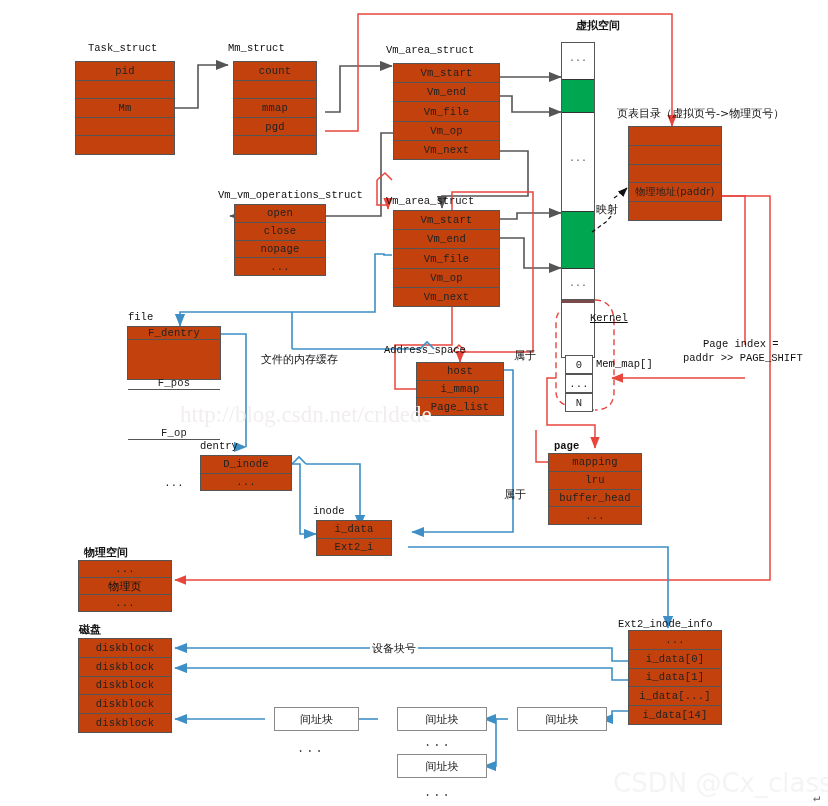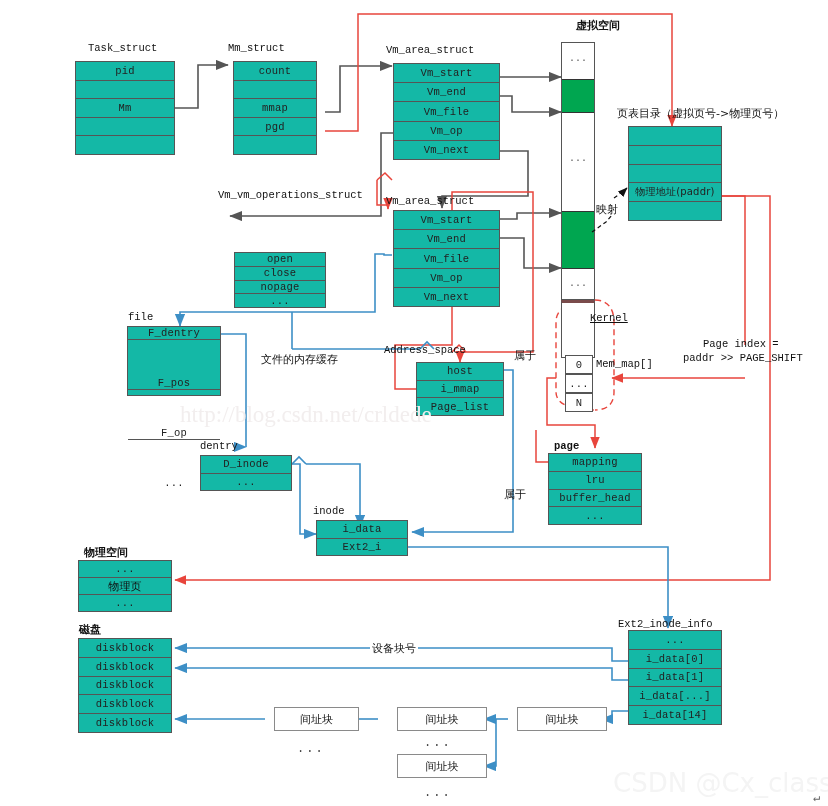--- a/index.html
+++ b/index.html
@@ -4,21 +4,21 @@
 <style>
   html,body{margin:0;padding:0;background:#fff;}
   body{width:828px;height:806px;position:relative;overflow:hidden;
        font-family:"Liberation Mono","DejaVu Sans Mono",monospace;}
   #stage{position:absolute;left:0;top:0;width:828px;height:806px;}
   svg.layer{position:absolute;left:0;top:0;width:828px;height:806px;pointer-events:none;}
   .cell{box-sizing:border-box;border-bottom:1px solid #555;height:100%;
         display:flex;align-items:center;justify-content:center;
         font-size:10.5px;color:#222;white-space:nowrap;letter-spacing:.2px;}
   .cell:last-child{border-bottom:none;}
-  .struct{position:absolute;box-sizing:border-box;border:1px solid #555;background:#14b8a6;
+  .struct{position:absolute;box-sizing:border-box;border:1px solid #555;background:#c2410c;
           display:flex;flex-direction:column;}
   .struct > .cell{flex:1 1 0;}
 
   .lbl{position:absolute;font-size:10.5px;color:#111;white-space:nowrap;}
   .lbl-cn{font-family:"DejaVu Sans","Liberation Sans",sans-serif;font-size:11px;font-weight:bold;color:#111;}
   .lbl-cn-n{font-family:"DejaVu Sans","Liberation Sans",sans-serif;font-size:11px;font-weight:normal;color:#111;}
 
   .vcol{position:absolute;box-sizing:border-box;border:1px solid #555;background:#fff;}
   .vseg{position:absolute;box-sizing:border-box;left:0;right:0;}
   .green{background:#00a650;border-top:1px solid #333;border-bottom:1px solid #333;}
@@ -167,43 +167,43 @@
   <div class="lbl" style="left:386px;top:195px;">Vm_area_struct</div>
   <div class="struct" style="left:393px;top:210px;width:107px;height:97px;">
     <div class="cell">Vm_start</div>
     <div class="cell">Vm_end</div>
     <div class="cell">Vm_file</div>
     <div class="cell">Vm_op</div>
     <div class="cell">Vm_next</div>
   </div>
 
   <div class="lbl" style="left:218px;top:189px;">Vm_vm_operations_struct</div>
-  <div class="struct" style="left:234px;top:204px;width:92px;height:56px;margin-top:48px;">
+  <div class="struct" style="left:234px;top:204px;width:92px;height:72px;">
     <div class="cell">open</div>
     <div class="cell">close</div>
     <div class="cell">nopage</div>
     <div class="cell">...</div>
   </div>
 
   <div class="lbl" style="left:128px;top:311px;">file</div>
-  <div class="struct" style="left:127px;top:326px;width:94px;height:70px;gap:37px;">
+  <div class="struct" style="left:127px;top:326px;width:94px;height:54px;gap:37px;">
     <div class="cell">F_dentry</div>
     <div class="cell">F_pos</div>
     <div class="cell">F_op</div>
     <div class="cell">...</div>
   </div>
 
   <div class="lbl" style="left:200px;top:440px;">dentry</div>
   <div class="struct" style="left:200px;top:455px;width:92px;height:36px;">
     <div class="cell">D_inode</div>
     <div class="cell">...</div>
   </div>
 
   <div class="lbl" style="left:313px;top:505px;">inode</div>
-  <div class="struct" style="left:316px;top:520px;width:92px;height:36px;">
+  <div class="struct" style="left:316px;top:520px;width:76px;height:36px;">
     <div class="cell">i_data</div>
     <div class="cell">Ext2_i</div>
   </div>
 
   <div class="lbl" style="left:384px;top:344px;">Address_space</div>
   <div class="struct" style="left:416px;top:362px;width:88px;height:54px;justify-content:flex-end;">
     <div class="cell">host</div>
     <div class="cell">i_mmap</div>
     <div class="cell">Page_list</div>
   </div>

